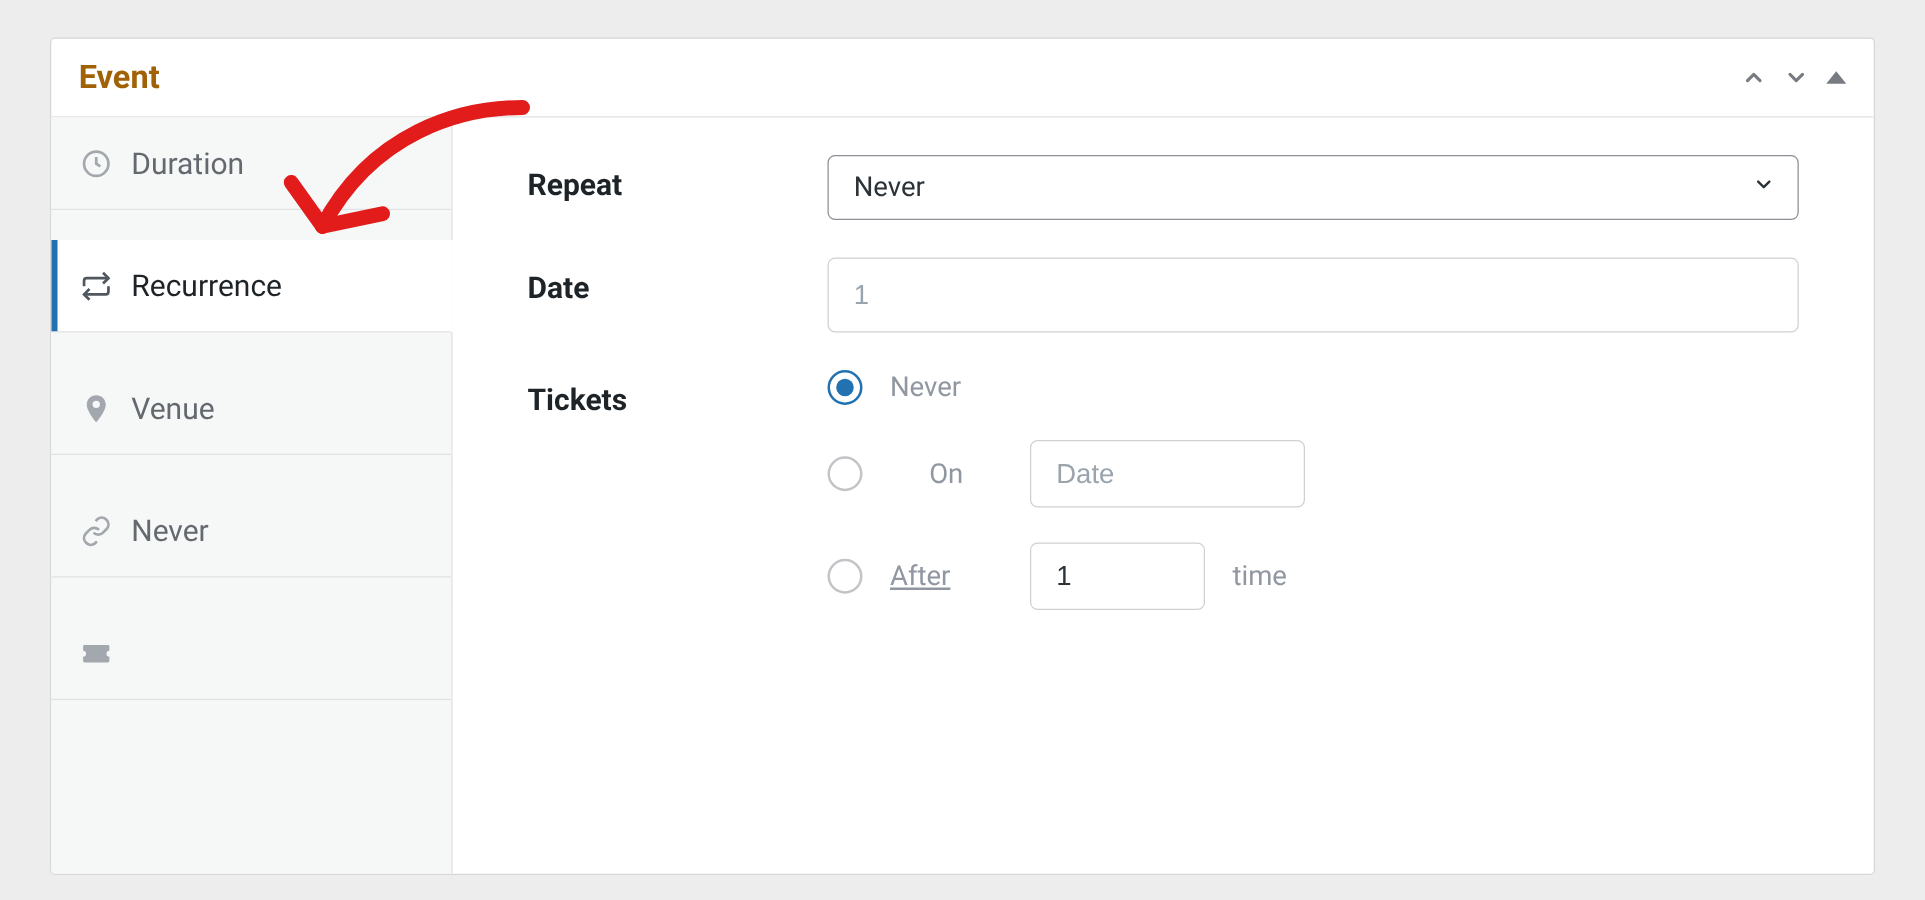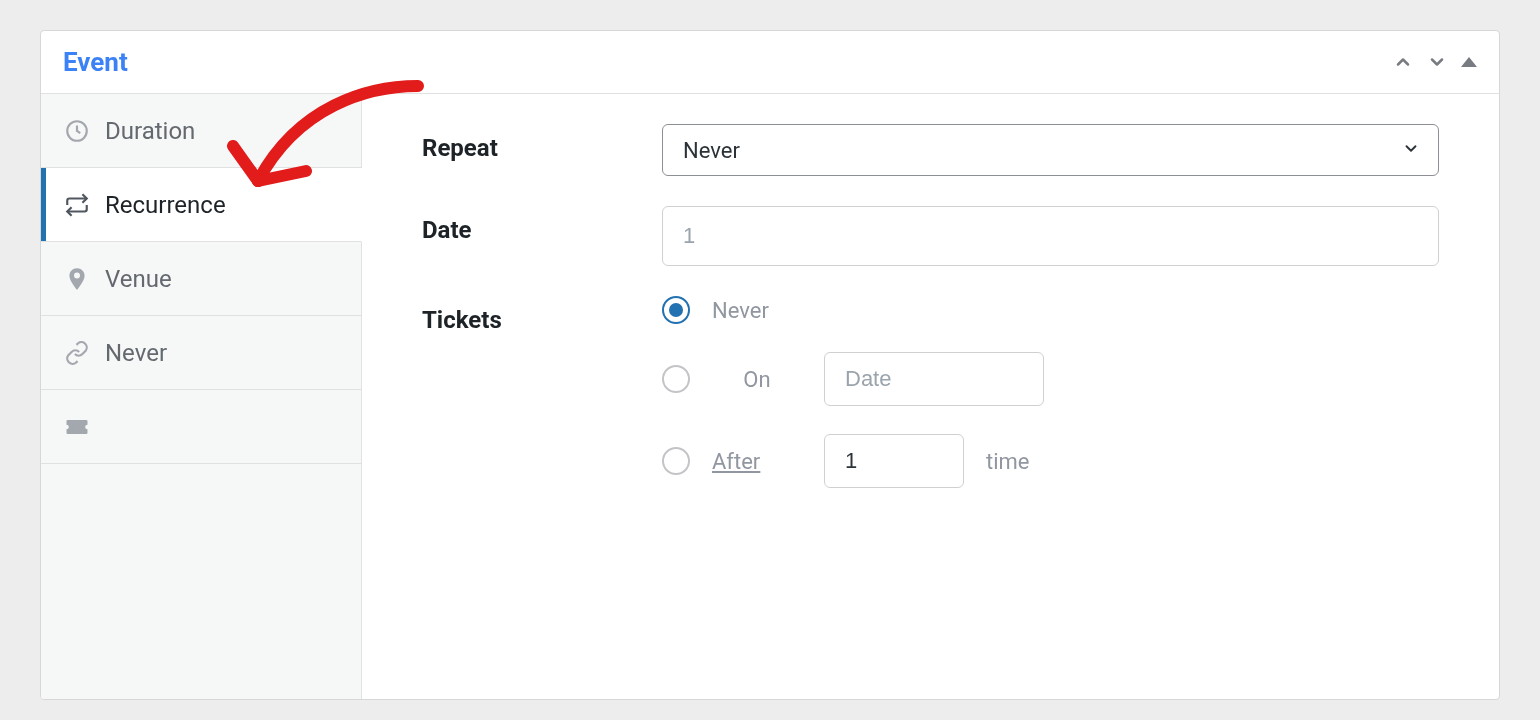--- a/index.html
+++ b/index.html
@@ -30,21 +30,21 @@
   .panel-header {
     display: flex;
     align-items: center;
     justify-content: space-between;
     border-bottom: 1px solid #e1e1e1;
     padding: 16px 22px;
   }
   .panel-title {
     font-size: 26px;
     font-weight: 700;
-    color: #3b82f6;
+    color: #a16207;
   }
   .panel-actions {
     display: flex;
     align-items: center;
     gap: 14px;
     color: #7e8993;
   }
   .panel-actions .tri {
     width: 0; height: 0;
     border-left: 8px solid transparent;
@@ -60,20 +60,21 @@
     min-height: 0;
   }
 
   
   .sidebar {
     width: 320px;
     border-right: 1px solid #e1e1e1;
     background: #f6f7f7;
     display: flex;
     flex-direction: column;
+    gap: 24px;
   }
   .tab {
     display: flex;
     align-items: center;
     gap: 14px;
     padding: 0 22px;
     height: 73px;
     border-bottom: 1px solid #e1e1e1;
     color: #646970;
     font-size: 24px;

